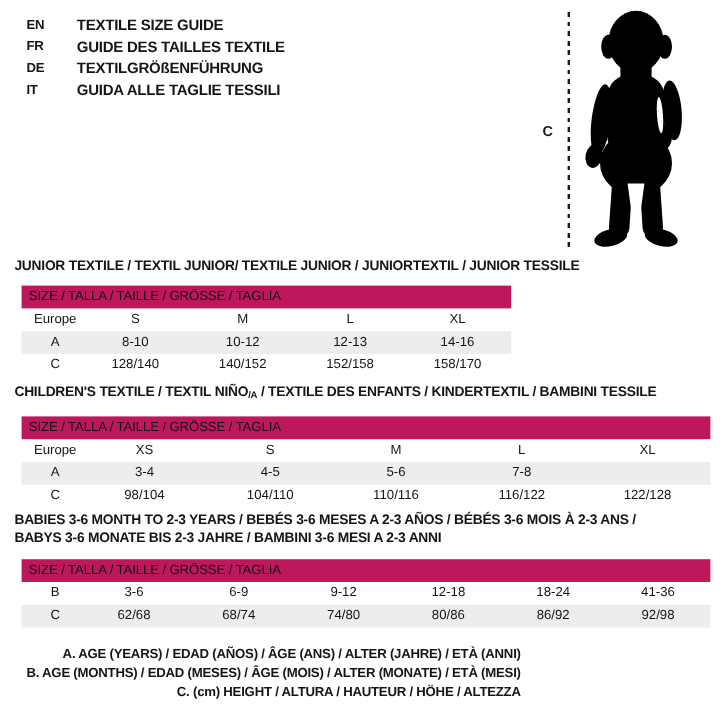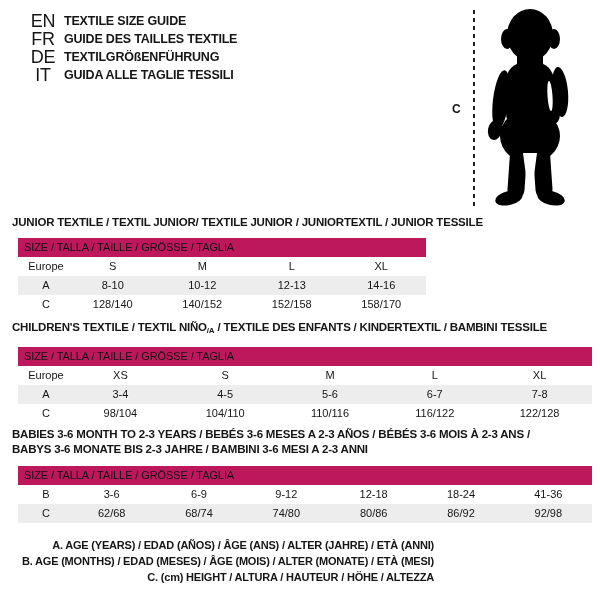--- a/index.html
+++ b/index.html
@@ -10,21 +10,21 @@
     width: 600px;
     height: 600px;
     background: #fff;
     overflow: hidden;
   }
 
   
   .lang-block { position: absolute; top: 12px; left: 22px; }
   .lang-row { display: flex; height: 18px; line-height: 18px; }
   .lang-code {
-    width: 42px; font-weight: normal; font-size: 18px; letter-spacing: -0.2px; text-align: center;
+    width: 42px; font-weight: bold; font-size: 11px; letter-spacing: -0.2px;
   }
   .lang-title { font-weight: bold; font-size: 12.5px; letter-spacing: -0.2px; }
 
   
   .measure-line {
     position: absolute; left: 473px; top: 10px; width: 2px; height: 198px;
     background: repeating-linear-gradient(to bottom, #1c1c1c 0 4px, transparent 4px 8px);
   }
   .measure-label {
     position: absolute; left: 452px; top: 102px;
@@ -162,21 +162,20 @@
       <span>S</span>
       <span>M</span>
       <span>L</span>
       <span>XL</span>
     </div>
     <div class="t-row cols6 alt">
       <span class="c0">A</span>
       <span>3-4</span>
       <span>4-5</span>
       <span>5-6</span>
-      <span>6-7</span>
       <span>7-8</span>
     </div>
     <div class="t-row cols6">
       <span class="c0">C</span>
       <span>98/104</span>
       <span>104/110</span>
       <span>110/116</span>
       <span>116/122</span>
       <span>122/128</span>
     </div>

